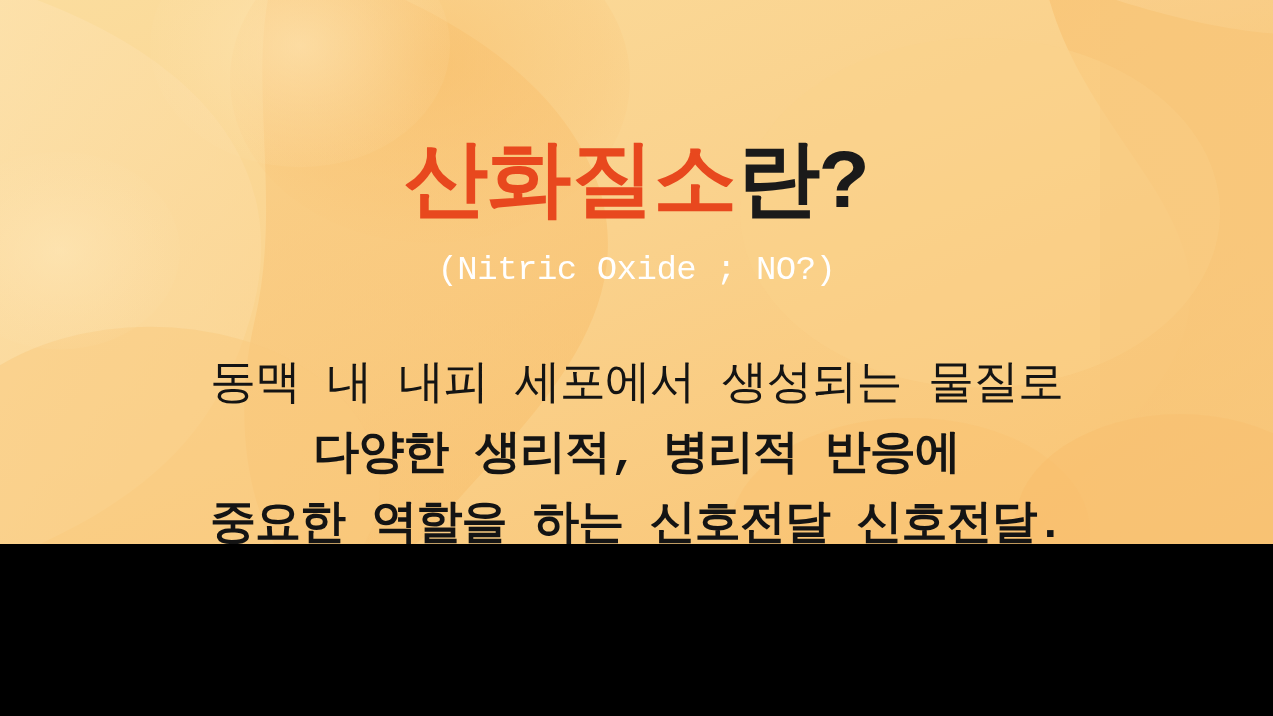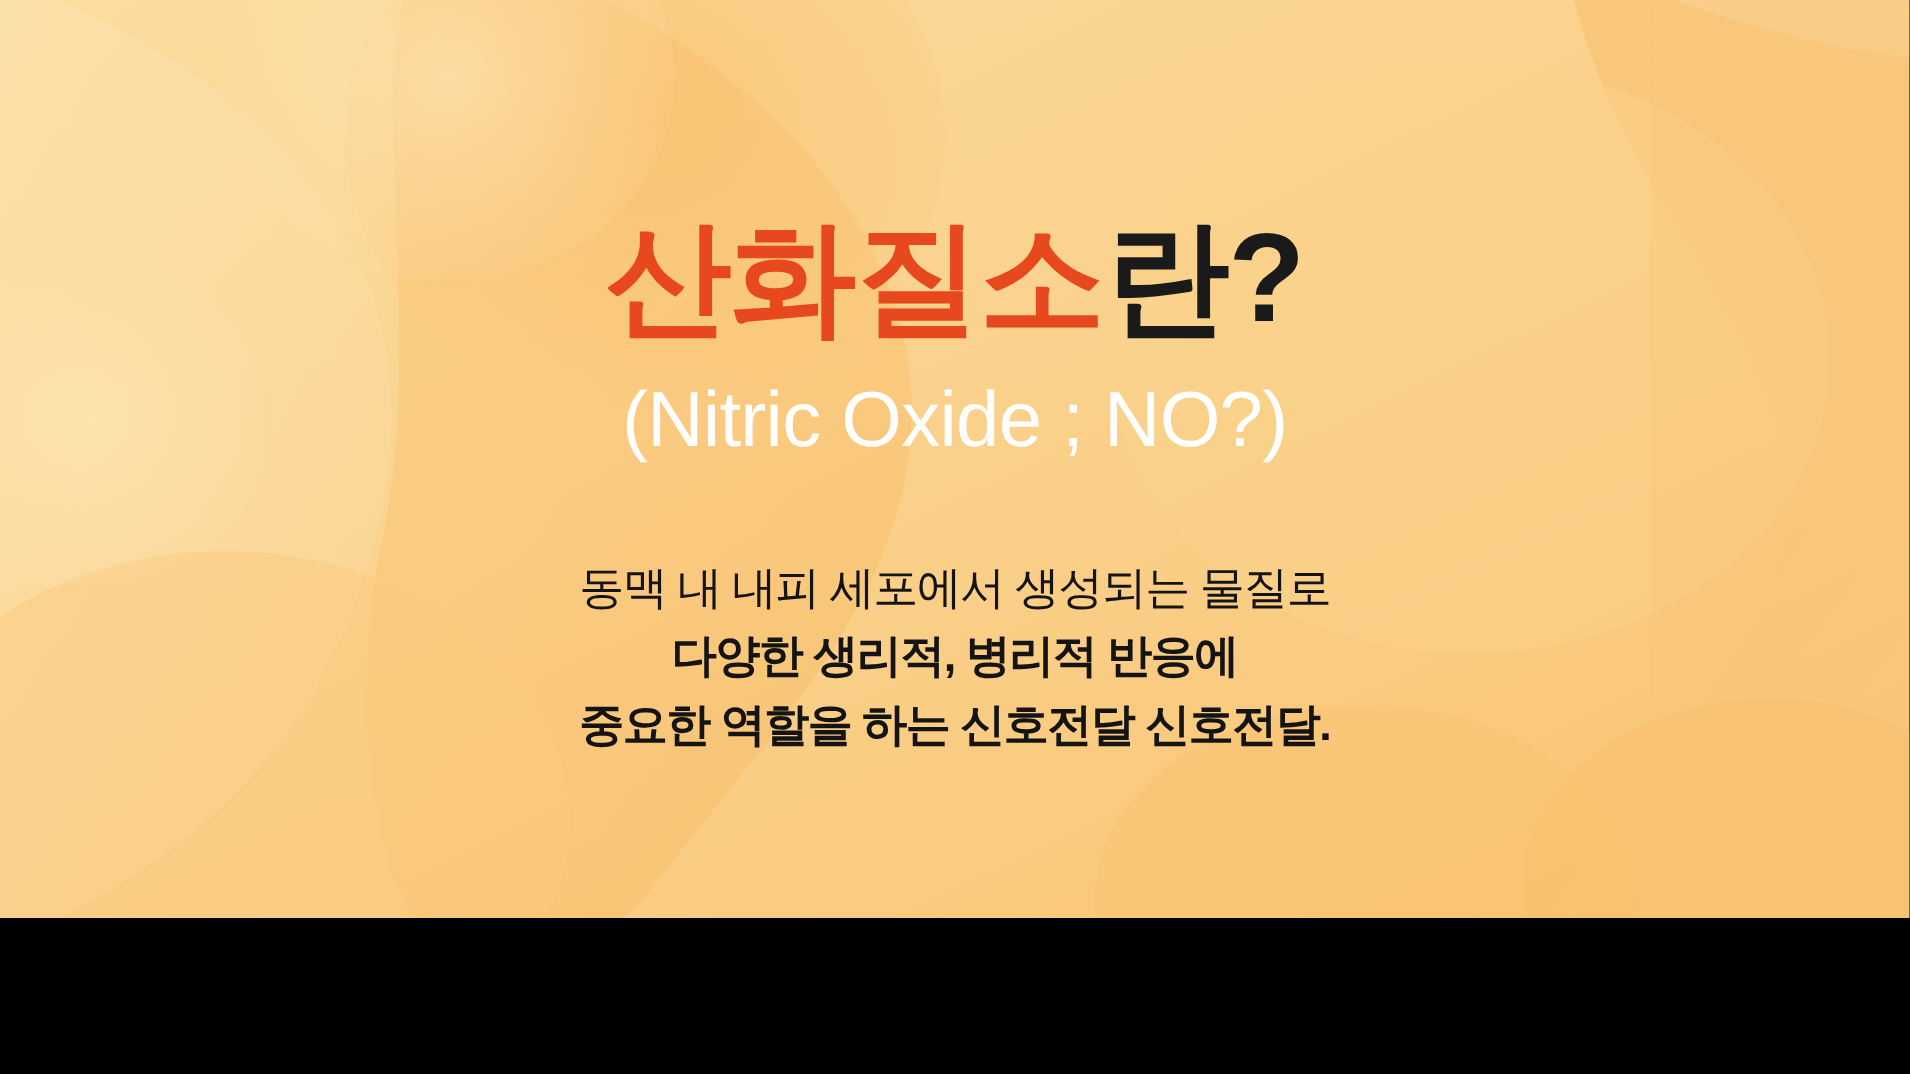--- a/index.html
+++ b/index.html
@@ -5,23 +5,23 @@
 <style>
   html, body {
     margin: 0;
     padding: 0;
     background: #000;
   }
 
   #slide {
     position: relative;
     width: 1273px;
-    height: 612px;
+    height: 544px;
     overflow: hidden;
-    font-family: Liberation Sans, sans-serif;
+    font-family: Liberation Mono, monospace;
     background: linear-gradient(145deg, #FBDC9C 0%, #FBD592 28%, #FACE87 58%, #FBC878 85%, #FAC472 100%);
   }
 
   
   #bg-layer {
     position: absolute;
     inset: 0;
     overflow: hidden;
     pointer-events: none;
   }
@@ -52,37 +52,37 @@
     font-size: 84px;
     font-weight: 900;
     letter-spacing: -1px;
     line-height: 1.0;
   }
   .title-accent { color: #E8481E; }
   .title-rest   { color: #1A1A1A; }
 
   .subtitle {
     margin-top: 26px;
-    font-size: 52px;
+    font-size: 34px;
     font-weight: 300;
     color: #FFFFFF;
     letter-spacing: -0.5px;
     line-height: 1.05;
     white-space: nowrap;
   }
 
   .body-block {
     margin-top: 62px;
     display: flex;
     flex-direction: column;
     align-items: center;
     color: #141414;
   }
   .body-line {
-    font-size: 30px;
+    font-size: 46px;
     line-height: 1.52;
     letter-spacing: -1px;
     white-space: nowrap;
   }
   .body-line.regular { font-weight: 400; }
   .body-line.bold    { font-weight: 800; }
 </style>
 </head>
 <body>
 

